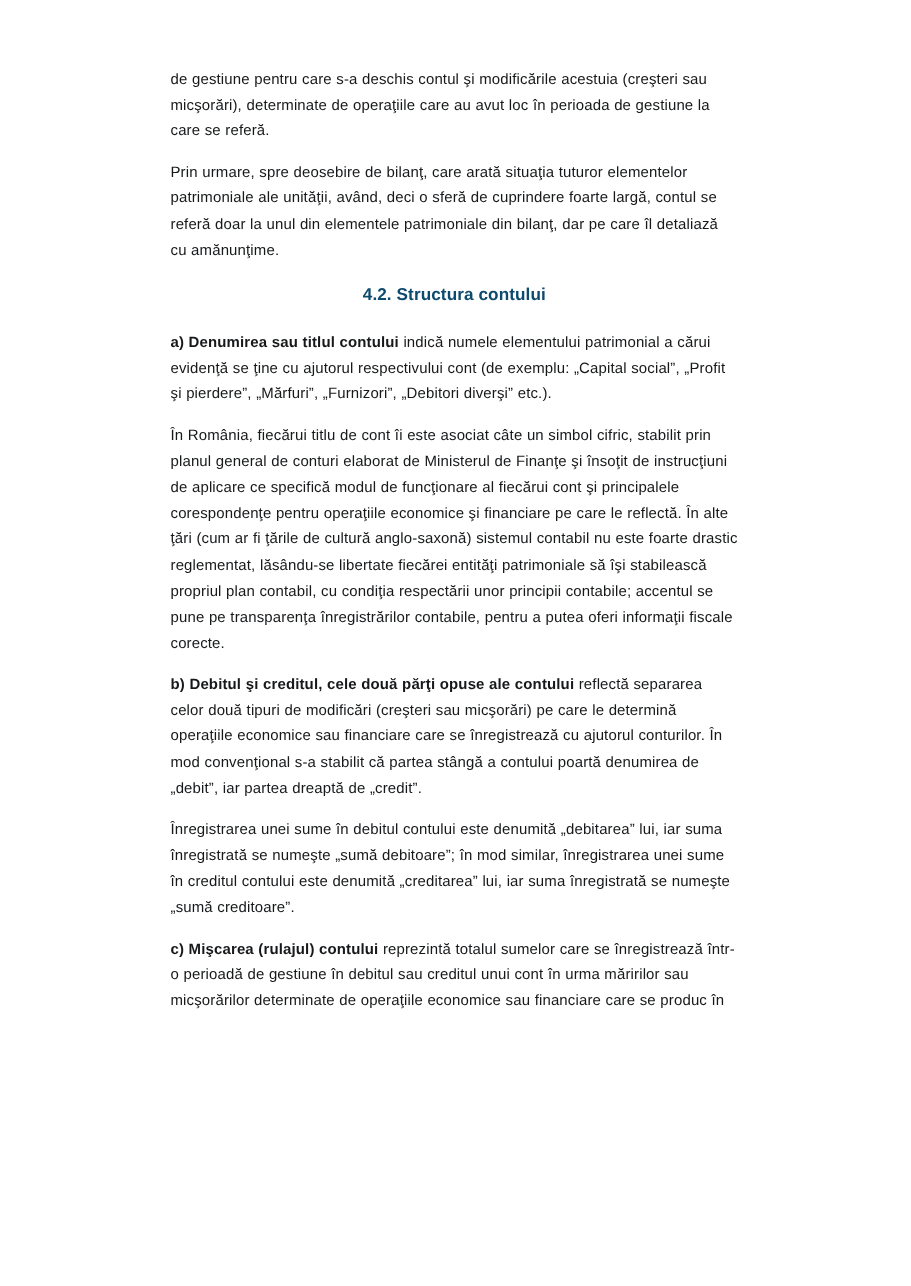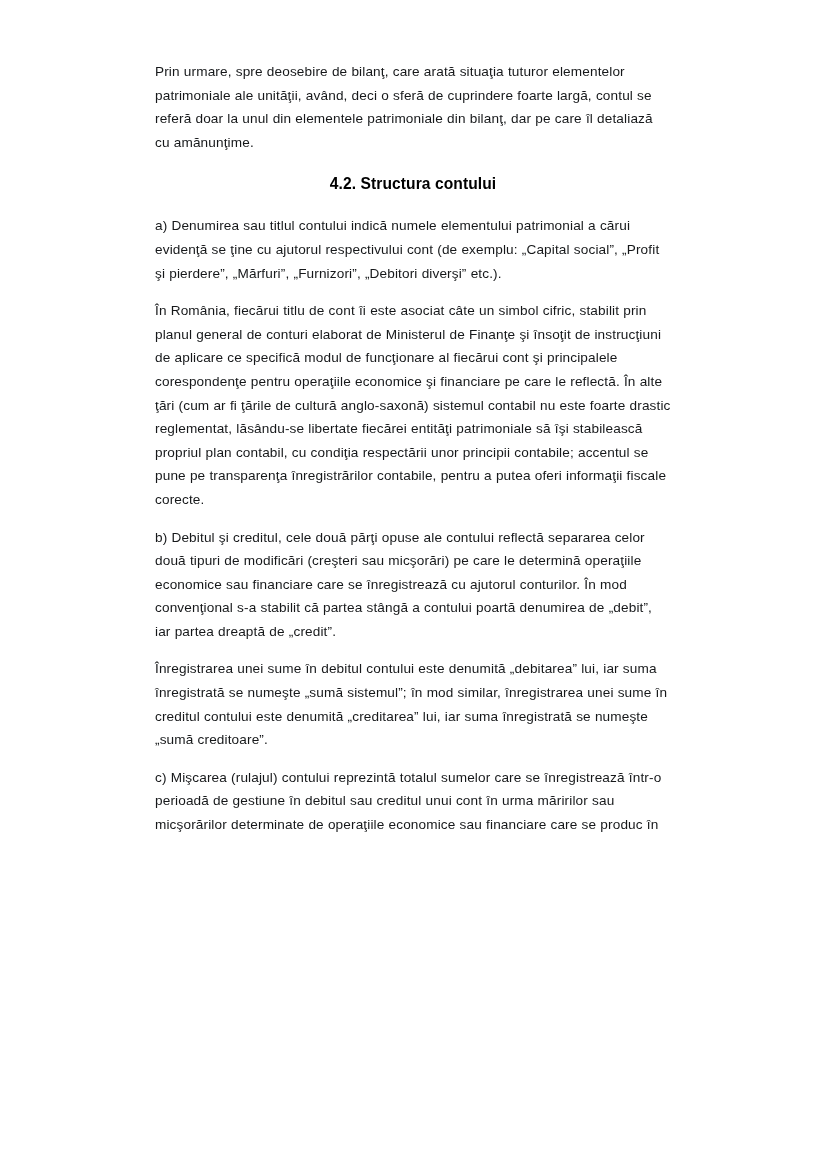--- a/index.html
+++ b/index.html
@@ -38,46 +38,47 @@
   }
   p.italic {
     font-style: italic;
     margin-bottom: 16px;
   }
   h2.heading {
     margin: 18px 0 18px 0;
     font-size: 15.6px;
     line-height: 24px;
     font-weight: bold;
-    color: #000000;
+    color: #0c4a6e;
     text-align: center;
     letter-spacing: 0.005em;
   }
   .lead {
-    font-weight: normal;
+    font-weight: bold;
   }
 </style>
 </head>
 <body>
 
 <div class="page">
   <div class="content">
 
+    <p class="para">de gestiune pentru care s-a deschis contul şi modificările acestuia (creşteri sau micşorări), determinate de operaţiile care au avut loc în perioada de gestiune la care se referă.</p>
 
     <p class="para">Prin urmare, spre deosebire de bilanţ, care arată situaţia tuturor elementelor patrimoniale ale unităţii, având, deci o sferă de cuprindere foarte largă, contul se referă doar la unul din elementele patrimoniale din bilanţ, dar pe care îl detaliază cu amănunţime.</p>
 
 
     <h2 class="heading">4.2. Structura contului</h2>
 
 
 
     <p class="para"><span class="lead">a) Denumirea sau titlul contului</span><span> indică numele elementului patrimonial a cărui evidenţă se ţine cu ajutorul respectivului cont (de exemplu: „Capital social”, „Profit şi pierdere”, „Mărfuri”, „Furnizori”, „Debitori diverşi” etc.).</span></p>
 
     <p class="para">În România, fiecărui titlu de cont îi este asociat câte un simbol cifric, stabilit prin planul general de conturi elaborat de Ministerul de Finanţe şi însoţit de instrucţiuni de aplicare ce specifică modul de funcţionare al fiecărui cont şi principalele corespondenţe pentru operaţiile economice şi financiare pe care le reflectă. În alte ţări (cum ar fi ţările de cultură anglo-saxonă) sistemul contabil nu este foarte drastic reglementat, lăsându-se libertate fiecărei entităţi patrimoniale să îşi stabilească propriul plan contabil, cu condiţia respectării unor principii contabile; accentul se pune pe transparenţa înregistrărilor contabile, pentru a putea oferi informaţii fiscale corecte.</p>
 
     <p class="para"><span class="lead">b) Debitul şi creditul, cele două părţi opuse ale contului</span><span> reflectă separarea celor două tipuri de modificări (creşteri sau micşorări) pe care le determină operaţiile economice sau financiare care se înregistrează cu ajutorul conturilor. În mod convenţional s-a stabilit că partea stângă a contului poartă denumirea de „debit”, iar partea dreaptă de „credit”.</span></p>
 
-    <p class="para">Înregistrarea unei sume în debitul contului este denumită „debitarea” lui, iar suma înregistrată se numeşte „sumă sistemul”; în mod similar, înregistrarea unei sume în creditul contului este denumită „creditarea” lui, iar suma înregistrată se numeşte „sumă creditoare”.</p>
+    <p class="para">Înregistrarea unei sume în debitul contului este denumită „debitarea” lui, iar suma înregistrată se numeşte „sumă debitoare”; în mod similar, înregistrarea unei sume în creditul contului este denumită „creditarea” lui, iar suma înregistrată se numeşte „sumă creditoare”.</p>
 
     <p class="para"><span class="lead">c) Mişcarea (rulajul) contului</span><span> reprezintă totalul sumelor care se înregistrează într-o perioadă de gestiune în debitul sau creditul unui cont în urma măririlor sau micşorărilor determinate de operaţiile economice sau financiare care se produc în</span></p>
 
   </div>
 </div>
 
 </body></html>

